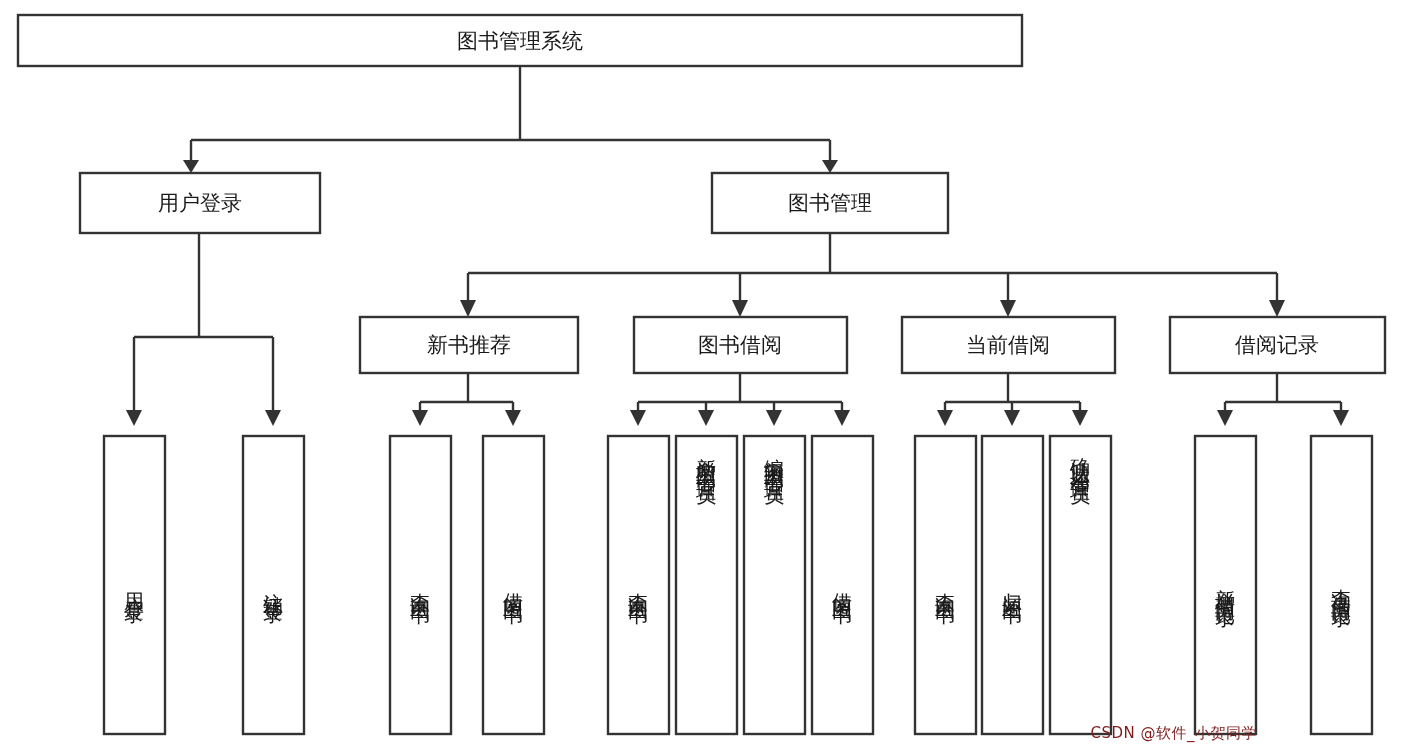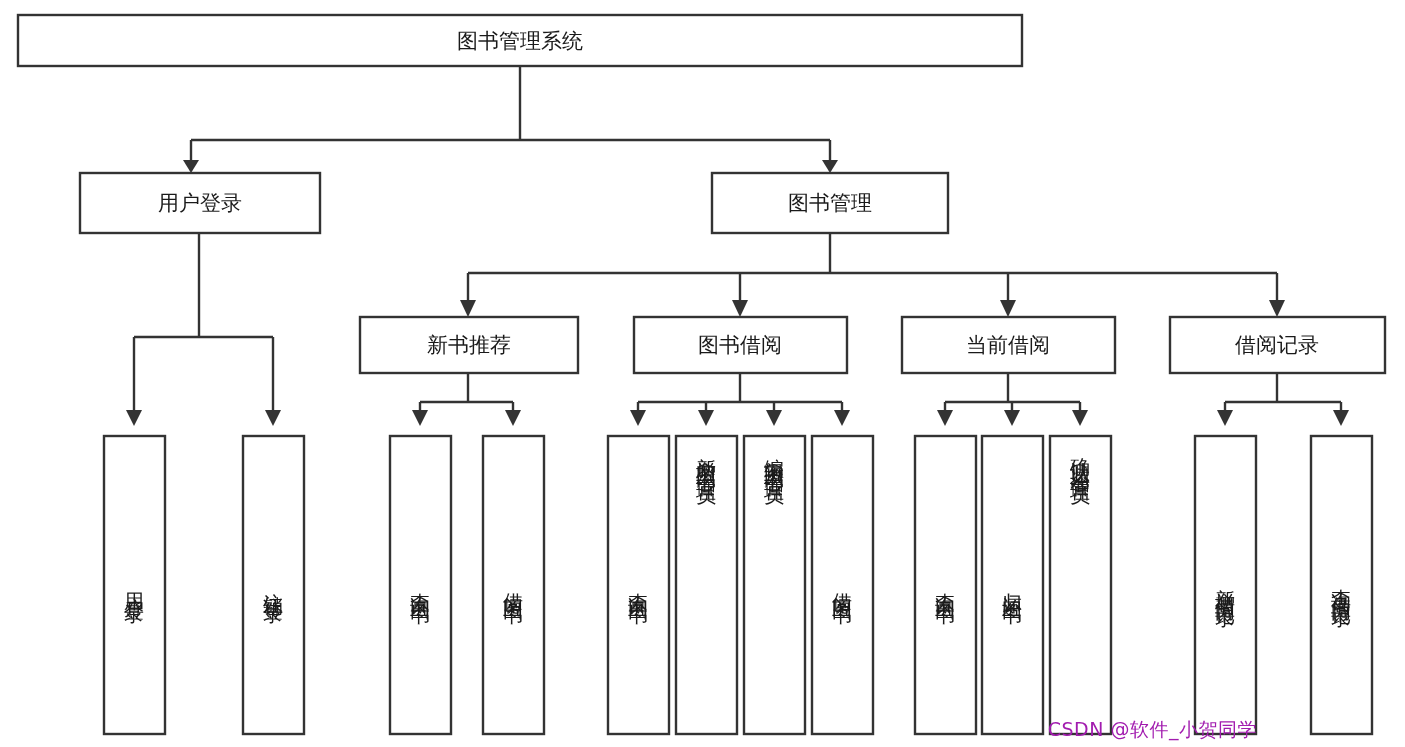--- a/index.html
+++ b/index.html
@@ -66,22 +66,22 @@
     letter-spacing: 4px;
     color: #1a1a1a;
     white-space: nowrap;
     text-align: center;
   }
   .watermark {
     position: absolute;
     right: 12px;
     bottom: 4px;
     font-family: "DejaVu Sans", "Liberation Sans", sans-serif;
-    font-size: 19px;
-    color: #a21caf;
+    font-size: 15px;
+    color: #7f1d1d;
     white-space: nowrap;
     letter-spacing: 0.5px;
   }
 </style>
 </head>
 <body>
 
 <div id="diagram-root">
 
   <svg id="flow-svg" viewBox="0 0 1405 747" xmlns="http://www.w3.org/2000/svg">

